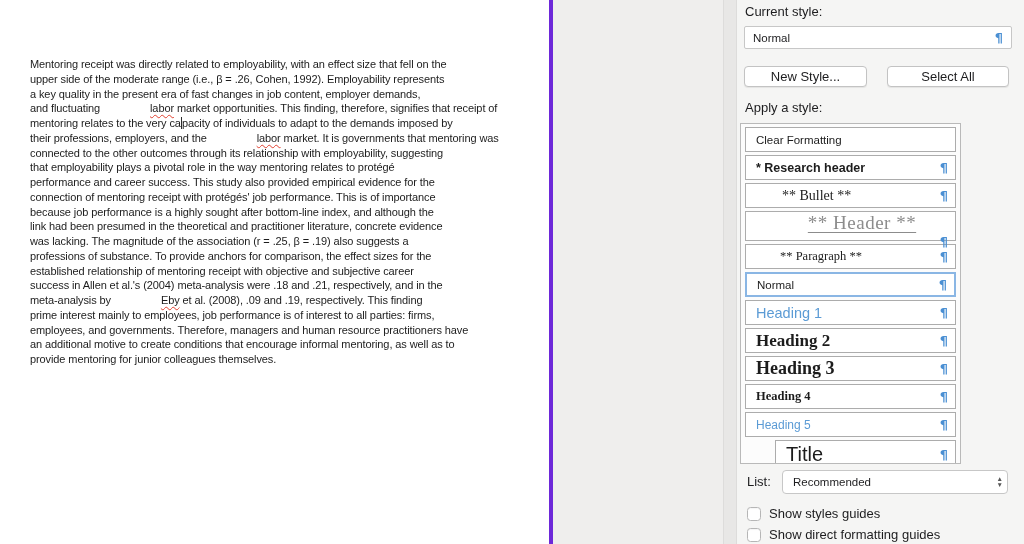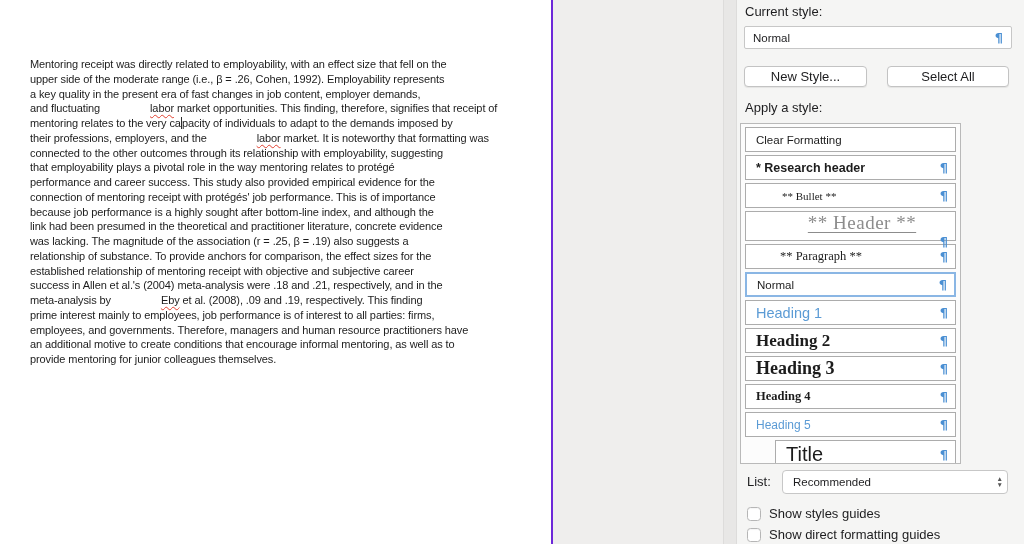--- a/index.html
+++ b/index.html
@@ -2,21 +2,21 @@
 <html><head>
 <meta charset="utf-8">
 <style>
   * { margin:0; padding:0; box-sizing:border-box; }
   html,body { width:1024px; height:544px; overflow:hidden; background:#efeeed;
               font-family:"Liberation Sans", sans-serif; }
   #screen { position:absolute; left:0; top:0; width:1024px; height:544px; }
 
   
   #doc-page { position:absolute; left:0; top:0; width:553px; height:544px;
-              background:#ffffff; border-right:2px solid #6d28d9; overflow:hidden; }
+              background:#ffffff; border-right:4px solid #6d28d9; overflow:hidden; }
   #doc-text { position:absolute; left:30px; top:57px; width:510px;
               font-size:11px; letter-spacing:-0.1px; line-height:14.75px;
               color:#1c1c1c; }
   .doc-line { white-space:nowrap; }
   .sq { text-decoration-line:underline; text-decoration-style:wavy;
         text-decoration-color:#e0402f; text-decoration-thickness:1px;
         text-underline-offset:2px;padding-left:47px; }
   .caret { display:inline-block; width:1px; height:12px; background:#2a2a2a;
            vertical-align:-2px; }
 
@@ -49,21 +49,21 @@
 
   #styles-list { position:absolute; left:3px; top:123px; width:221px; height:341px;
                  background:#fcfcfc; border:1px solid #b9b9b9; overflow:hidden; }
   .style-item { margin:3px 4px 0 4px; height:25px; background:#ffffff;
                 border:1px solid #acacac; display:flex; align-items:center;
                 padding:0 7px 0 10px; }
   .style-item.selected { border:2px solid #8ab6e4; }
   .style-label { color:#1c1c1c; }
   .kind-clear .style-label            { font-size:11.5px; }
   .kind-research-header .style-label  { font-size:12.5px; font-weight:bold; }
-  .kind-bullet .style-label           { font-family:"Liberation Serif", serif; font-size:11px; margin-left:26px; }
+  .kind-bullet .style-label           { font-family:"Liberation Serif", serif; font-size:14px; margin-left:26px; }
   .kind-custom-header                 { height:30px;flex-direction:column; }
   .kind-custom-header .style-label    { font-family:"Liberation Serif", serif; font-size:19px; color:#8c8c8c;
                                         text-decoration:underline; text-underline-offset:3px;
                                         letter-spacing:0.5px; margin-left:20px; }
   .kind-custom-paragraph .style-label { font-family:"Liberation Serif", serif; font-size:12.5px; margin-left:24px; }
   .kind-normal .style-label           { font-size:11.5px; }
   .kind-heading1 .style-label         { font-size:14.5px; color:#5b9bd5; }
   .kind-heading2 .style-label         { font-family:"Liberation Serif", serif; font-weight:bold; font-size:17px; }
   .kind-heading3 .style-label         { font-family:"Liberation Serif", serif; font-weight:bold; font-size:18px; }
   .kind-heading4 .style-label         { font-family:"Liberation Serif", serif; font-weight:bold; font-size:12.5px; }
@@ -89,29 +89,29 @@
 
 <div id="screen">
 
   <div id="doc-page">
     <div id="doc-text">
         <div class="doc-line"><span>Mentoring receipt was directly related to employability, with an effect size that fell on the</span></div>
         <div class="doc-line"><span>upper side of the moderate range (i.e., β = .26, Cohen, 1992). Employability represents</span></div>
         <div class="doc-line"><span>a key quality in the present era of fast changes in job content, employer demands,</span></div>
         <div class="doc-line"><span>and fluctuating </span><span class="sq">labor</span><span> market opportunities. This finding, therefore, signifies that receipt of</span></div>
         <div class="doc-line"><span>mentoring relates to the very ca</span><span class="caret"></span><span>pacity of individuals to adapt to the demands imposed by</span></div>
-        <div class="doc-line"><span>their professions, employers, and the </span><span class="sq">labor</span><span> market. It is noteworthy that formatting was</span></div>
+        <div class="doc-line"><span>their professions, employers, and the </span><span class="sq">labor</span><span> market. It is governments that mentoring was</span></div>
         <div class="doc-line"><span>connected to the other outcomes through its relationship with employability, suggesting</span></div>
         <div class="doc-line"><span>that employability plays a pivotal role in the way mentoring relates to protégé</span></div>
         <div class="doc-line"><span>performance and career success. This study also provided empirical evidence for the</span></div>
         <div class="doc-line"><span>connection of mentoring receipt with protégés' job performance. This is of importance</span></div>
         <div class="doc-line"><span>because job performance is a highly sought after bottom-line index, and although the</span></div>
         <div class="doc-line"><span>link had been presumed in the theoretical and practitioner literature, concrete evidence</span></div>
         <div class="doc-line"><span>was lacking. The magnitude of the association (r = .25, β = .19) also suggests a</span></div>
-        <div class="doc-line"><span>relationship of substance. To provide anchors for comparison, the effect sizes for the</span></div>
+        <div class="doc-line"><span>professions of substance. To provide anchors for comparison, the effect sizes for the</span></div>
         <div class="doc-line"><span>established relationship of mentoring receipt with objective and subjective career</span></div>
         <div class="doc-line"><span>success in Allen et al.'s (2004) meta-analysis were .18 and .21, respectively, and in the</span></div>
         <div class="doc-line"><span>meta-analysis by </span><span class="sq">Eby</span><span> et al. (2008), .09 and .19, respectively. This finding</span></div>
         <div class="doc-line"><span>prime interest mainly to employees, job performance is of interest to all parties: firms,</span></div>
         <div class="doc-line"><span>employees, and governments. Therefore, managers and human resource practitioners have</span></div>
         <div class="doc-line"><span>an additional motive to create conditions that encourage informal mentoring, as well as to</span></div>
         <div class="doc-line"><span>provide mentoring for junior colleagues themselves.</span></div>
       </div>
   </div>
 

